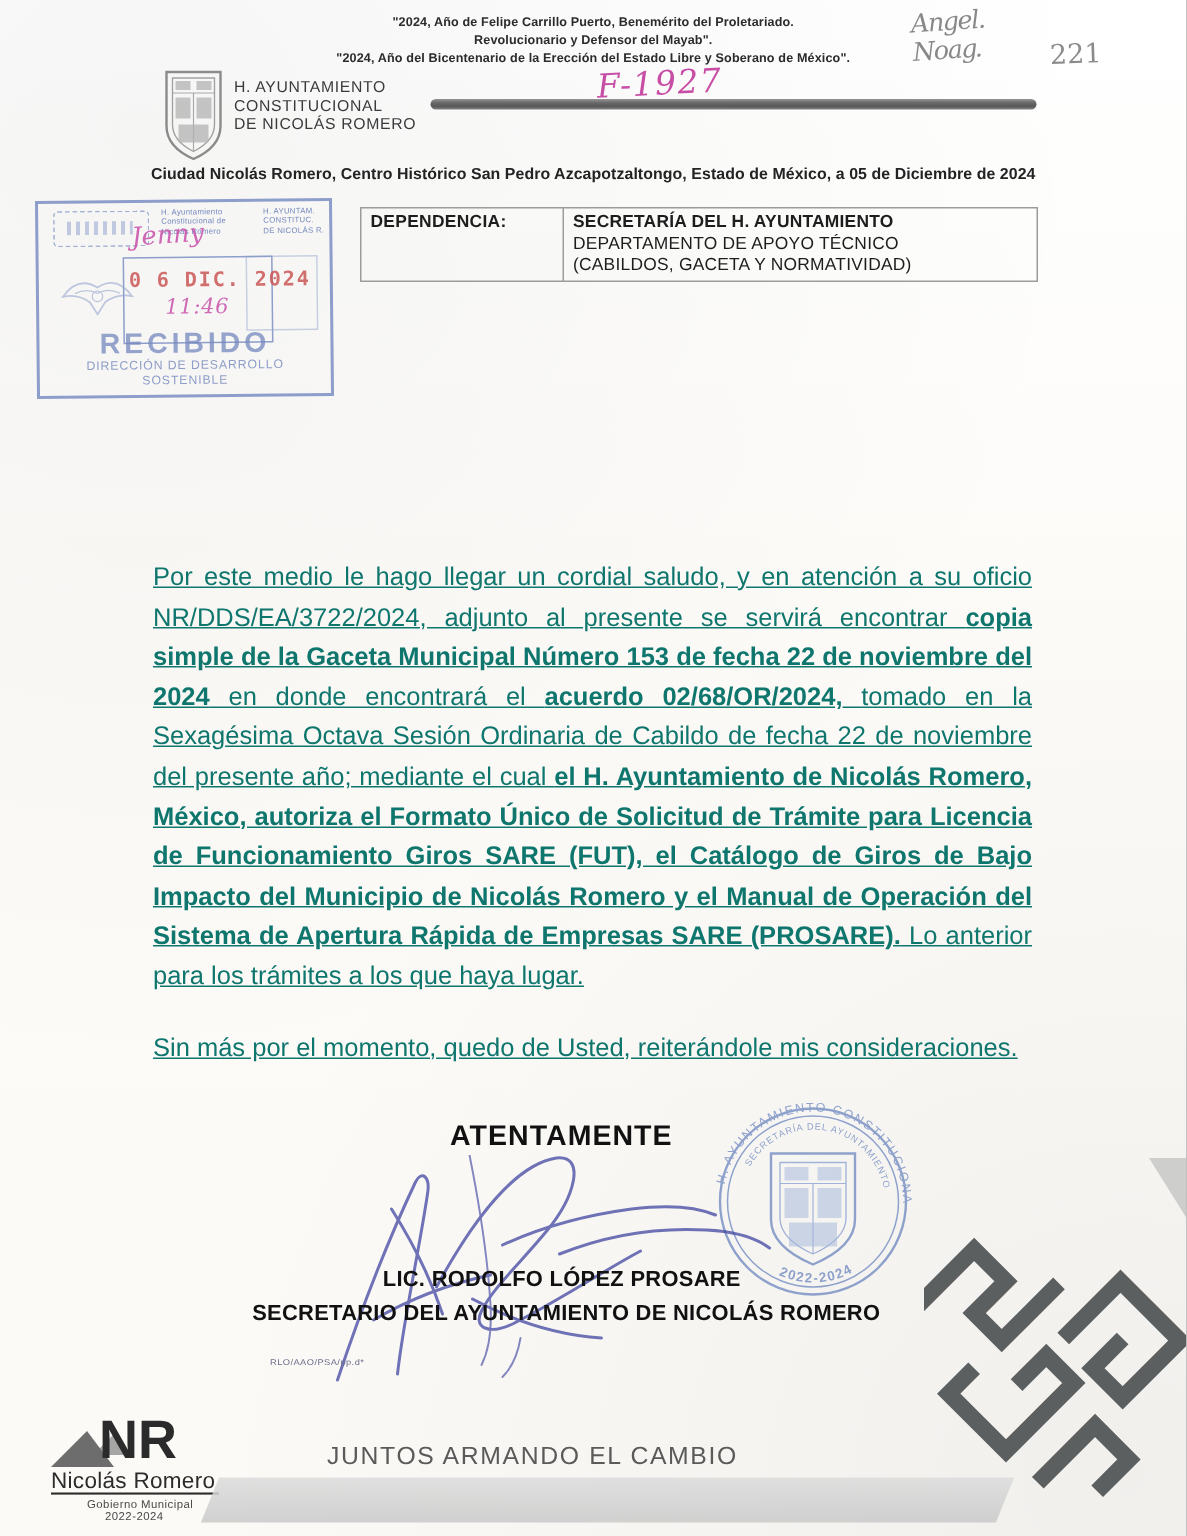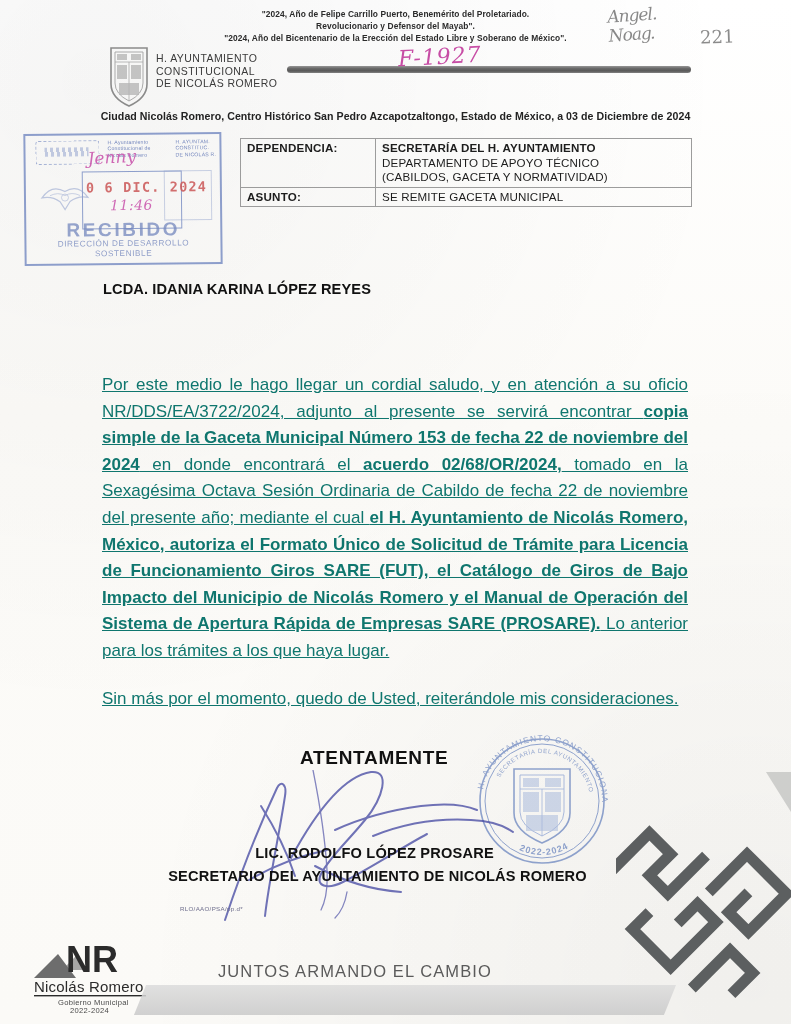--- a/index.html
+++ b/index.html
@@ -236,21 +236,21 @@
         <div>DE NICOLÁS ROMERO</div>
       </div>
     </div>
 
     <div class="rule"></div>
 
     <div class="hand hw-name">Angel.<br>Noa<span style="letter-spacing:-2px">g</span>.</div>
     <div class="hw-num">221</div>
     <div class="hw-f">F-1927</div>
 
-    <div class="place-date">Ciudad Nicolás Romero, Centro Histórico San Pedro Azcapotzaltongo, Estado de México, a 03 de Diciembre de 2024</div>
+    <div class="place-date">Ciudad Nicolás Romero, Centro Histórico San Pedro Azcapotzaltongo, Estado de México, a 05 de Diciembre de 2024</div>
 
     <div class="stamp">
       <div class="sm-logo"></div>
       <div class="sm-t1">H. Ayuntamiento<br>Constitucional de<br>Nicolás Romero</div>
       <div class="sm-t2">H. AYUNTAM.<br>CONSTITUC.<br>DE NICOLÁS R.</div>
       <svg class="eagle" viewBox="0 0 58 44">
         <path d="M6 24 Q16 10 29 18 Q42 10 52 24 Q42 22 34 28 L29 36 L24 28 Q16 22 6 24 Z" fill="none" stroke="#7b8fc4" stroke-width="1.2"></path>
         <path d="M14 22 Q22 18 29 22 Q36 18 44 22" fill="none" stroke="#7b8fc4" stroke-width=".8"></path>
         <circle cx="29" cy="24" r="3.5" fill="none" stroke="#7b8fc4" stroke-width=".8"></circle>
       </svg>
@@ -269,29 +269,24 @@
     <table class="info-table">
       <tbody>
           <tr>
         <td class="lbl">DEPENDENCIA:</td>
         <td class="val">
           <b>SECRETARÍA DEL H.  AYUNTAMIENTO</b><br>
           <span>DEPARTAMENTO DE APOYO TÉCNICO</span><br>
           <span>(CABILDOS, GACETA Y NORMATIVIDAD)</span>
         </td>
       </tr>
-      <tr>
-        <td class="lbl">ASUNTO:</td>
-        <td class="val">SE REMITE GACETA MUNICIPAL</td>
-      </tr>
     </tbody>
       </table>
 
     <div class="addressee">
-      <div>LCDA. IDANIA KARINA LÓPEZ REYES</div>
     </div>
 
     <div class="body-text">
       <p><span>Por este medio le hago llegar un cordial saludo, y en atención a su oficio NR/DDS/EA/3722/2024, adjunto al presente se servirá encontrar </span><b>copia simple de la Gaceta Municipal Número 153 de fecha 22 de noviembre del 2024</b><span> en donde encontrará el </span><b>acuerdo 02/68/OR/2024,</b><span> tomado en la Sexagésima Octava Sesión Ordinaria de Cabildo de fecha 22 de noviembre del presente año; mediante el cual </span><b>el H. Ayuntamiento de Nicolás Romero, México, autoriza el Formato Único de Solicitud de Trámite para Licencia de Funcionamiento Giros SARE (FUT), el Catálogo de Giros de Bajo Impacto del Municipio de Nicolás Romero y el Manual de Operación del Sistema de Apertura Rápida de Empresas SARE (PROSARE).</b><span> Lo anterior para los trámites a los que haya lugar.</span></p>
       <p>Sin más por el momento, quedo de Usted, reiterándole mis consideraciones.</p>
     </div>
 
     <div class="atentamente">ATENTAMENTE</div>
 
     <svg class="seal" viewBox="0 0 148 140">

